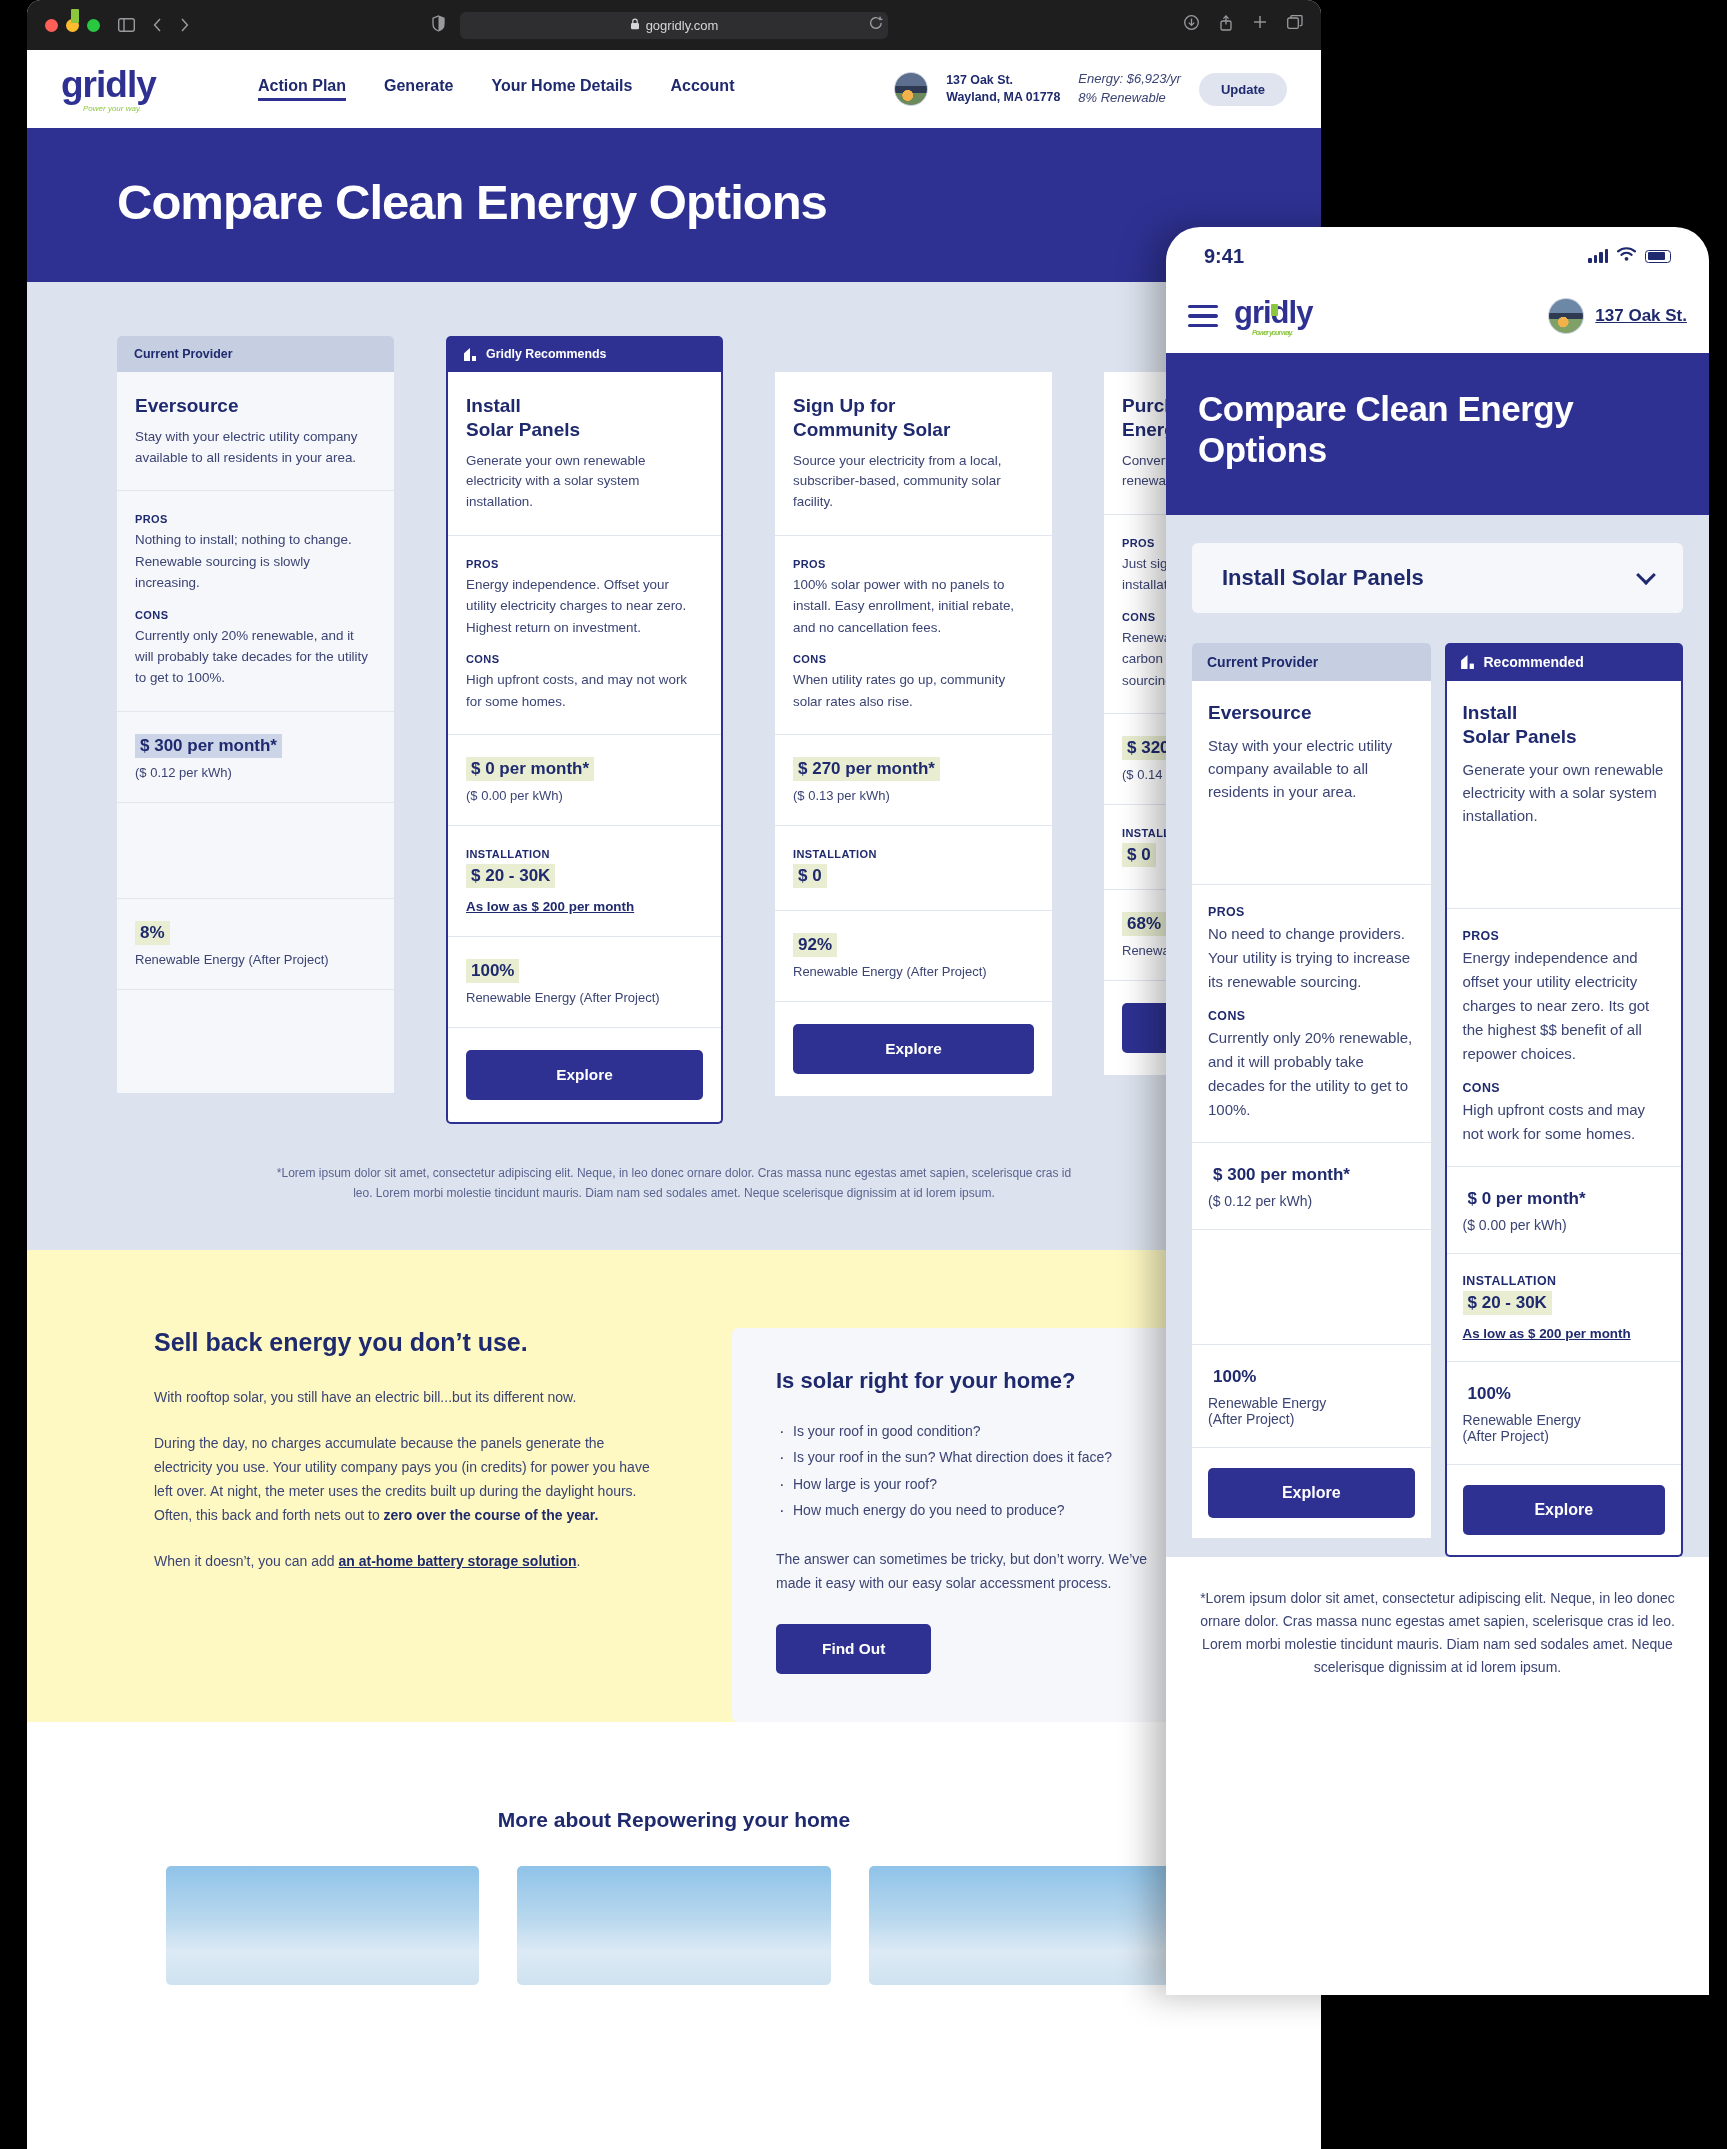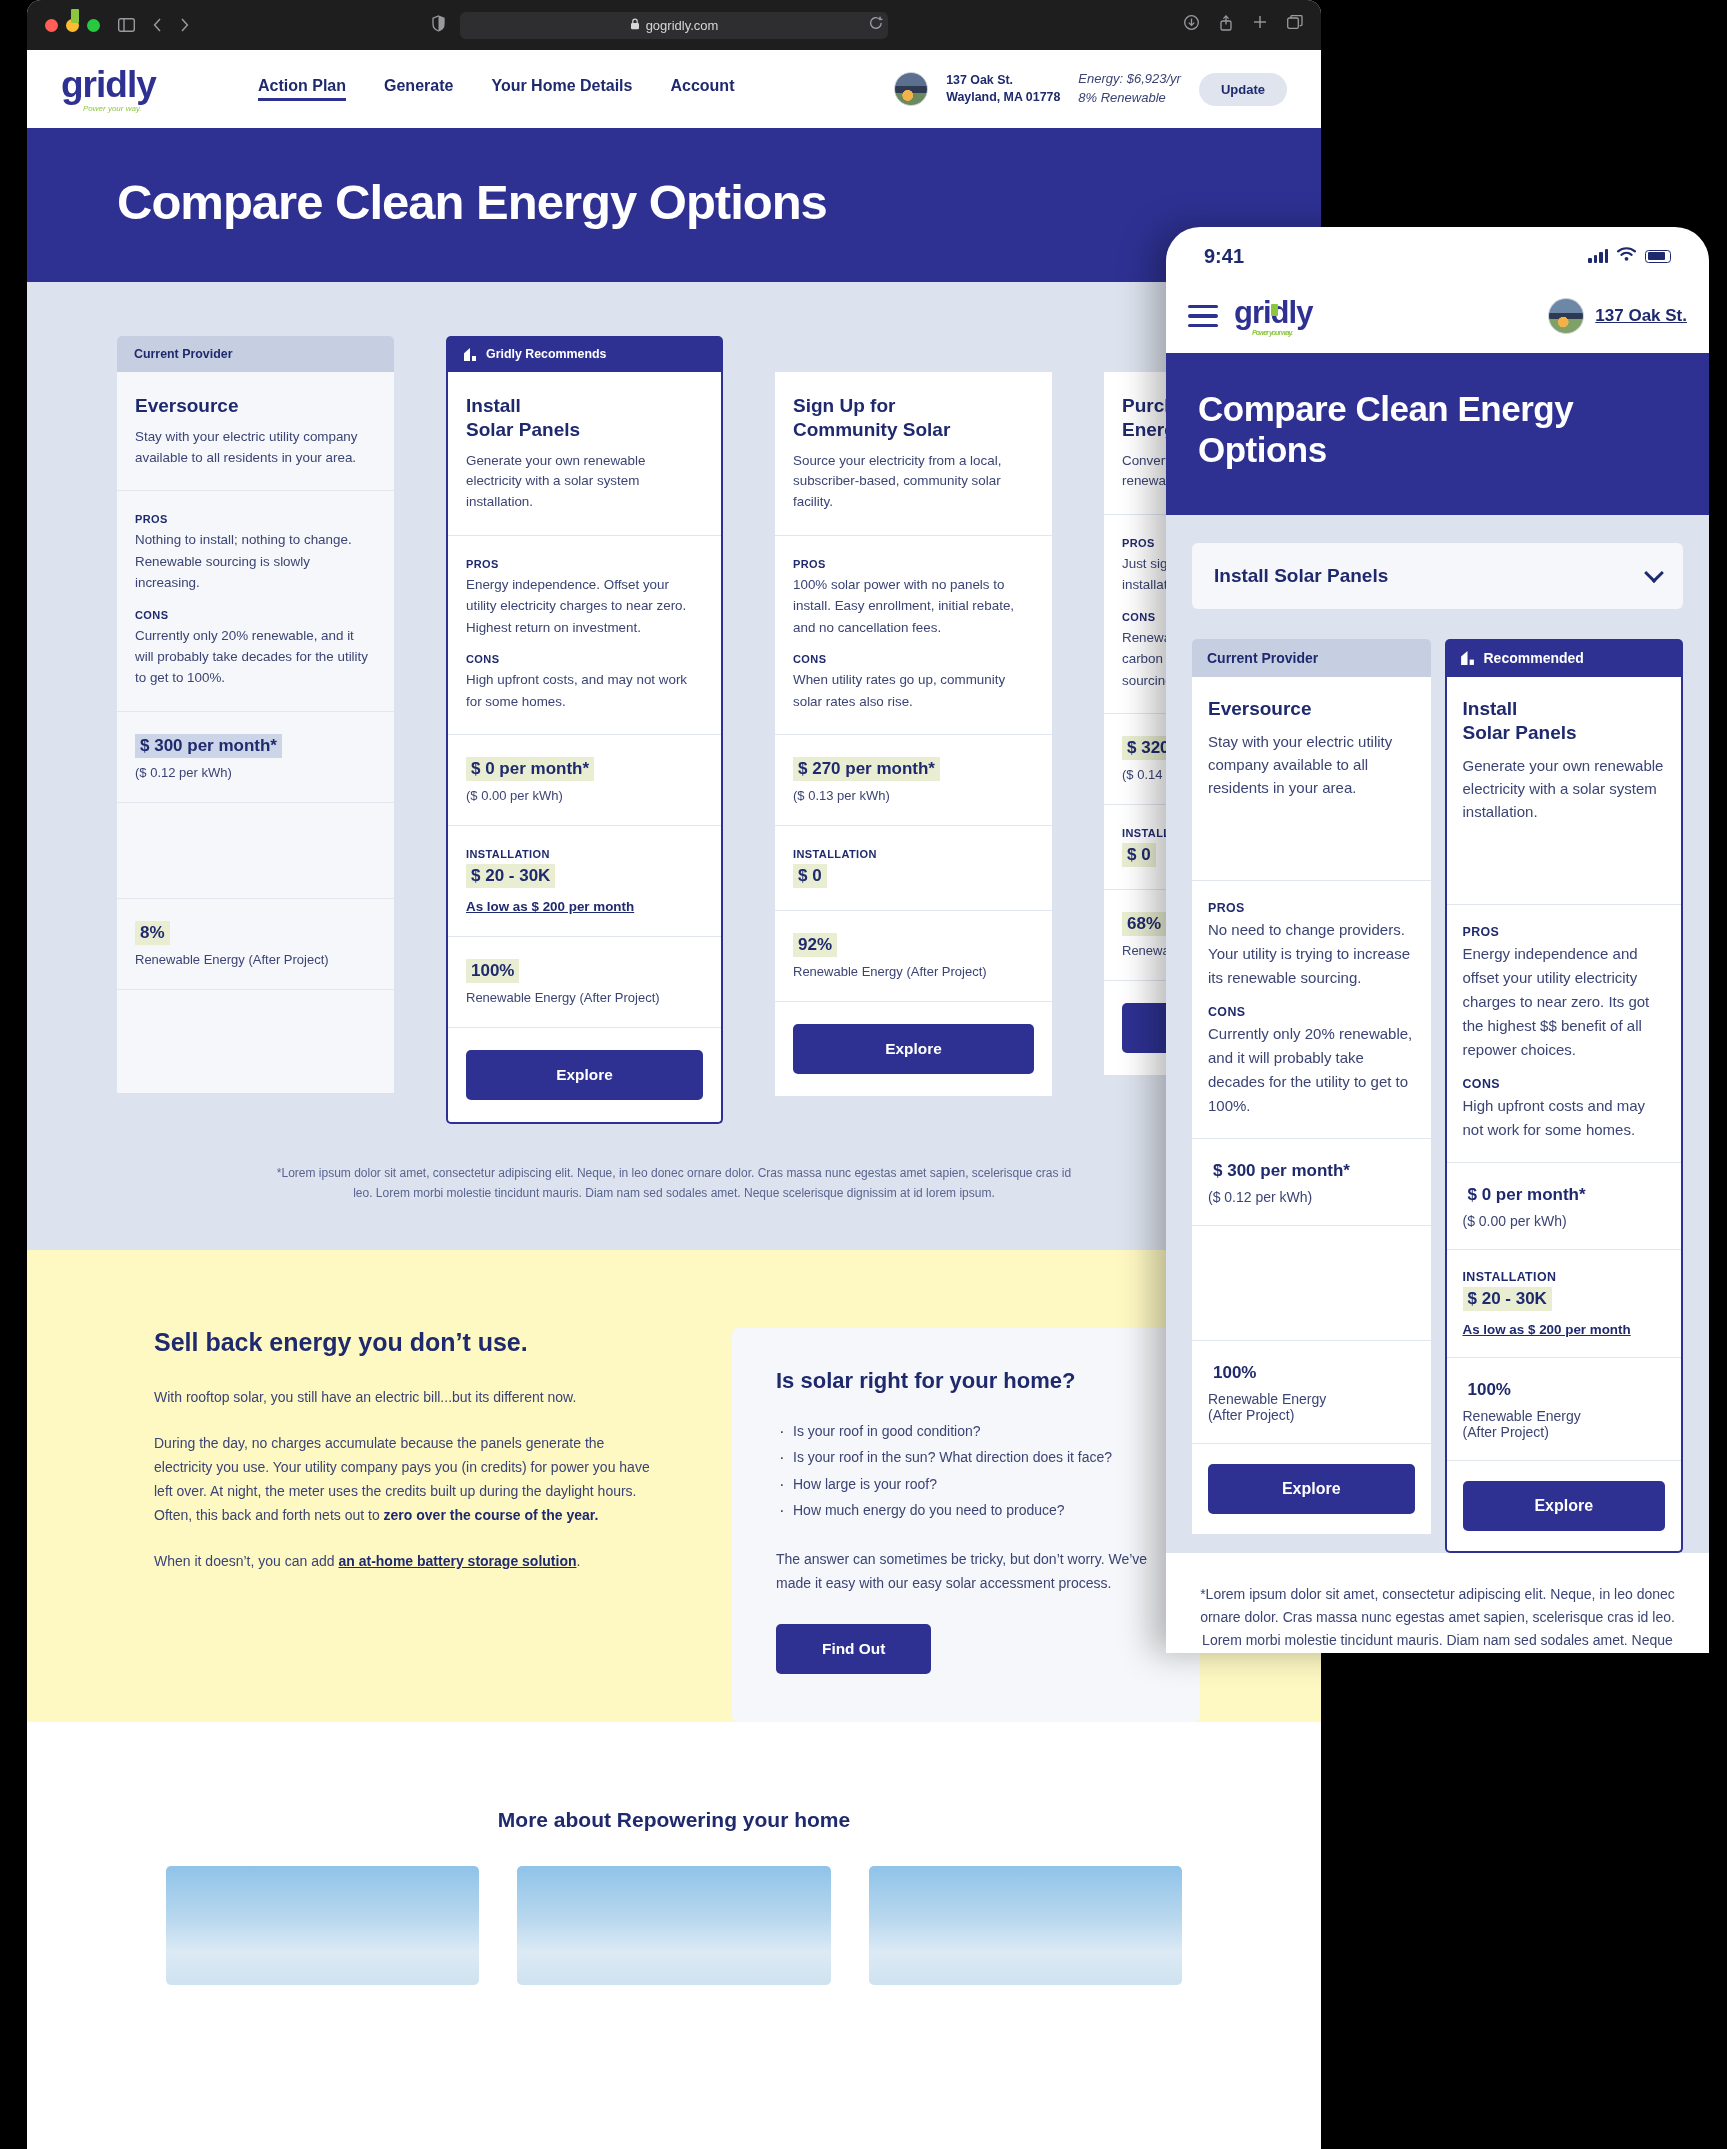--- a/index.html
+++ b/index.html
@@ -126,21 +126,21 @@
     font-family:"Liberation Sans", sans-serif; }
 
   .more { text-align:center; margin-top:86px; }
   .more h3 { font-size:21px; font-weight:800; color:#1f2a6e; }
   .thumbs { display:flex; gap:38px; justify-content:center; margin-top:34px; padding: 0 139px; }
   .thumb { flex:1; height:119px; border-radius:5px;
     background: linear-gradient(#8fc3e8 0%, #b9d8ee 45%, #dceaf5 72%, #cfe2f0 100%); }
 
   
   .phone {
-    position:absolute; left: 1166px; top: 227px; width: 543px; height: 1426px;
+    position:absolute; left: 1166px; top: 227px; width: 543px; height: 1768px;
     background:#fff; border-radius: 34px 34px 0 0; overflow:hidden;
     box-shadow: -14px 0 34px rgba(0,0,0,.28);
   }
   .status { height:52px; display:flex; align-items:center; padding: 6px 38px 0; color:#1f2a6e; }
   .status .time { font-size:20px; font-weight:700; }
   .status .ind { margin-left:auto; display:flex; align-items:center; gap:9px; }
   .bars { display:flex; align-items:flex-end; gap:2px; height:14px; }
   .bars i { width:3.5px; background:#1f2a6e; border-radius:1px; display:block; }
   .bat { width:26px; height:13px; border:1.8px solid #1f2a6e; border-radius:3.5px; padding:1.5px; }
   .bat span { display:block; height:100%; width:85%; background:#1f2a6e; border-radius:1px; }
@@ -156,22 +156,22 @@
     background: radial-gradient(circle at 42% 68%, #f3b14a 0 17%, transparent 18%),
                 linear-gradient(#6d87a6 0 40%, #2d3a52 40% 60%, #7fa067 60% 100%);
     border:1px solid #c9cfdd; flex:none; }
   .ph-addr { font-size:17px; font-weight:700; color:#1f2a6e; text-decoration:underline; }
 
   .ph-hero { background:#2e3192; padding: 36px 32px 44px; }
   .ph-hero h1 { color:#fff; font-size:35px; font-weight:800; line-height:1.17; letter-spacing:-0.5px; }
 
   .ph-body { background:#dde3ee; padding: 28px 26px 0; }
   .select {
-    background:#f6f7fa; border-radius:6px; padding:22px 22px; display:flex; align-items:center;
-    font-size:19px; font-weight:700; color:#1f2a6e; cursor:pointer; margin-bottom:30px;
+    background:#f6f7fa; border-radius:6px; padding:22px 30px; display:flex; align-items:center;
+    font-size:22px; font-weight:700; color:#1f2a6e; cursor:pointer; margin-bottom:30px;
   }
   .chev { margin-left:auto; width:14px; height:14px; border-right:3px solid #1f2a6e; border-bottom:3px solid #1f2a6e; transform:rotate(45deg); margin-top:-6px; }
 
   .ph-cards { display:flex; gap:14px; align-items:flex-start; }
   .ph-card { flex:1; }
   .ph-tab { height:38px; display:flex; align-items:center; padding:0 15px; gap:9px;
     border-radius:5px 5px 0 0; font-size:14px; font-weight:700; }
   .ph-cb { background:#fff; }
   .ph-card.rec .ph-cb { border:2.5px solid #2e3192; border-top:none; border-radius:0 0 5px 5px; }
   .ph-sec { padding:20px 16px; border-bottom:1px solid #e2e6ef; }

